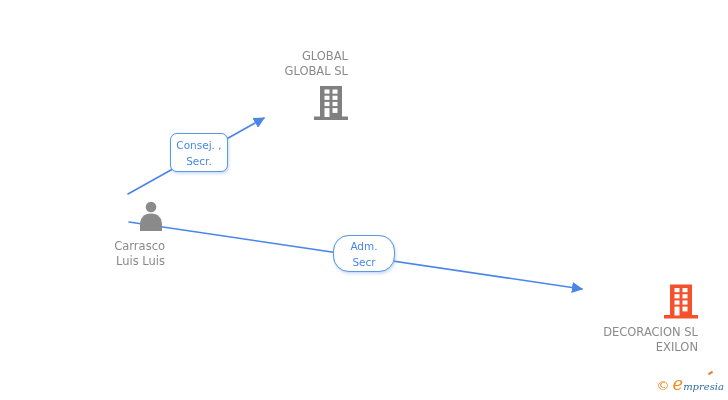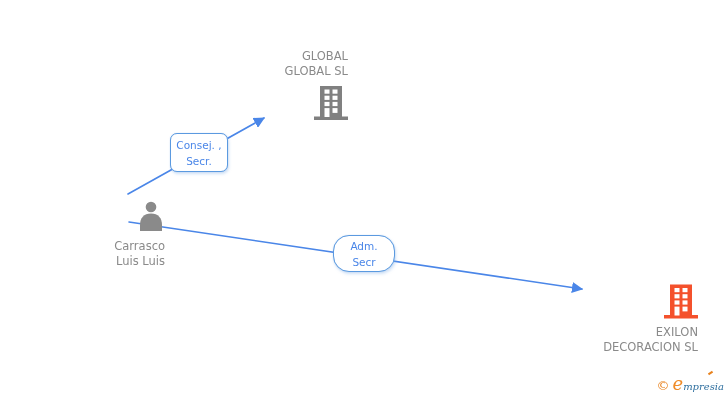--- a/index.html
+++ b/index.html
@@ -151,22 +151,22 @@
       <rect x="10.5" y="4.5" width="5" height="4.2" fill="#ffffff"></rect>
       <rect x="18.5" y="4.5" width="5" height="4.2" fill="#ffffff"></rect>
       <rect x="10.5" y="10.7" width="5" height="4.2" fill="#ffffff"></rect>
       <rect x="18.5" y="10.7" width="5" height="4.2" fill="#ffffff"></rect>
       <rect x="10.5" y="16.9" width="5" height="4.2" fill="#ffffff"></rect>
       <rect x="18.5" y="16.9" width="5" height="4.2" fill="#ffffff"></rect>
       <rect x="10.5" y="23.1" width="5" height="8.9" fill="#ffffff"></rect>
       <rect x="18.5" y="23.1" width="5" height="4.8" fill="#ffffff"></rect>
     </svg>
     <div class="node-label" style="margin-top:1px;">
+      <div>DECORACION SL</div>
       <div>EXILON</div>
-      <div>DECORACION SL</div>
     </div>
   </div>
 
   <div class="edge-label" style="left:170px; top:133px; width:58px; height:39px;">
     <div>Consej. ,</div>
     <div>Secr.</div>
   </div>
 
   <div class="edge-label" style="left:333px; top:235px; width:62px; height:37px;border-radius:16px;">
     <div>Adm.</div>

